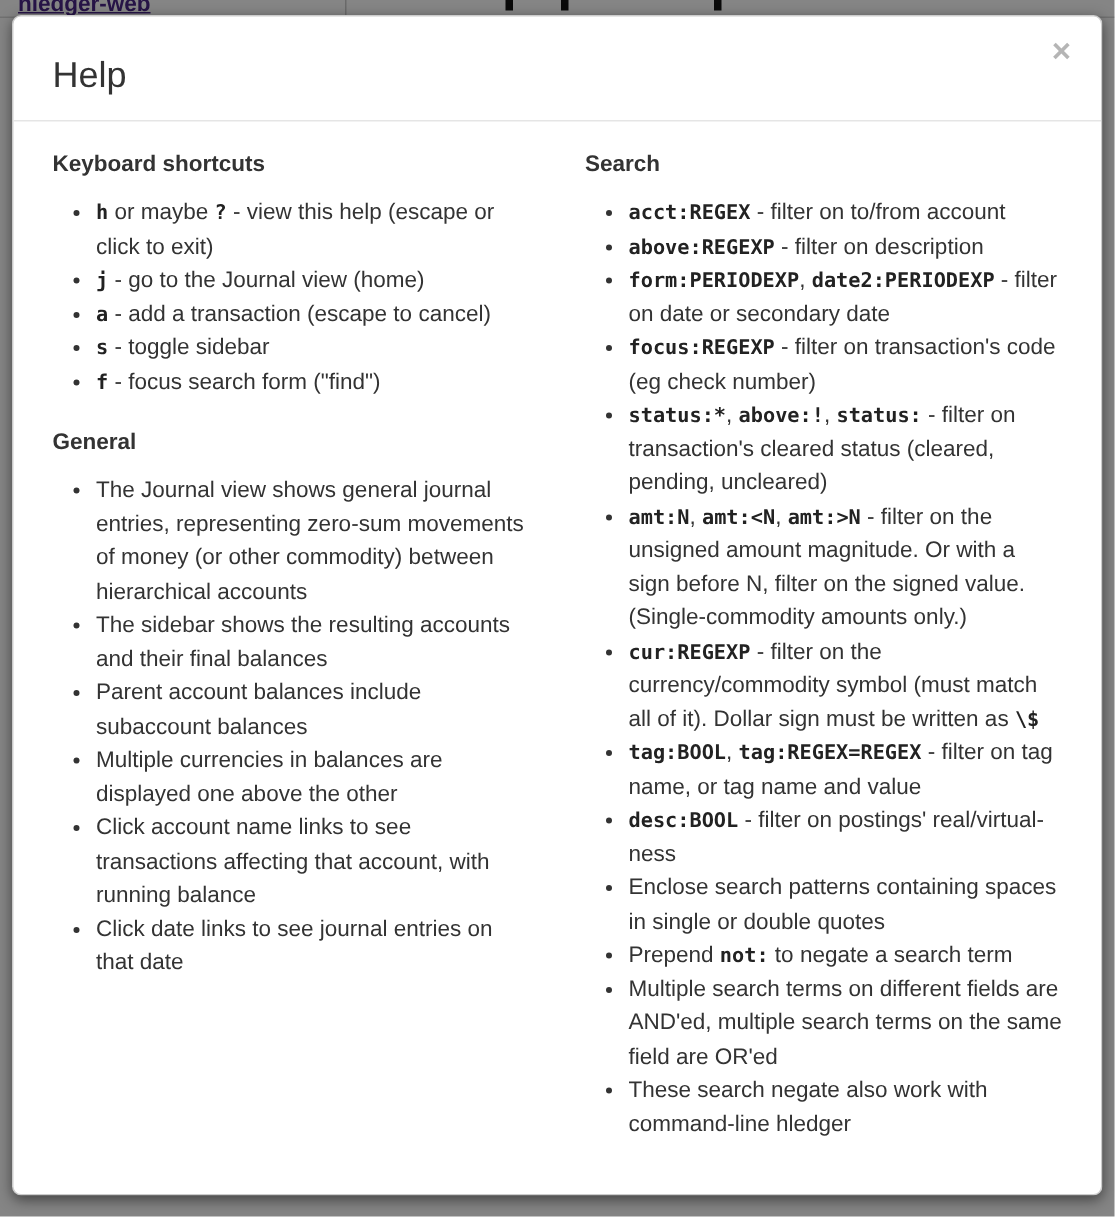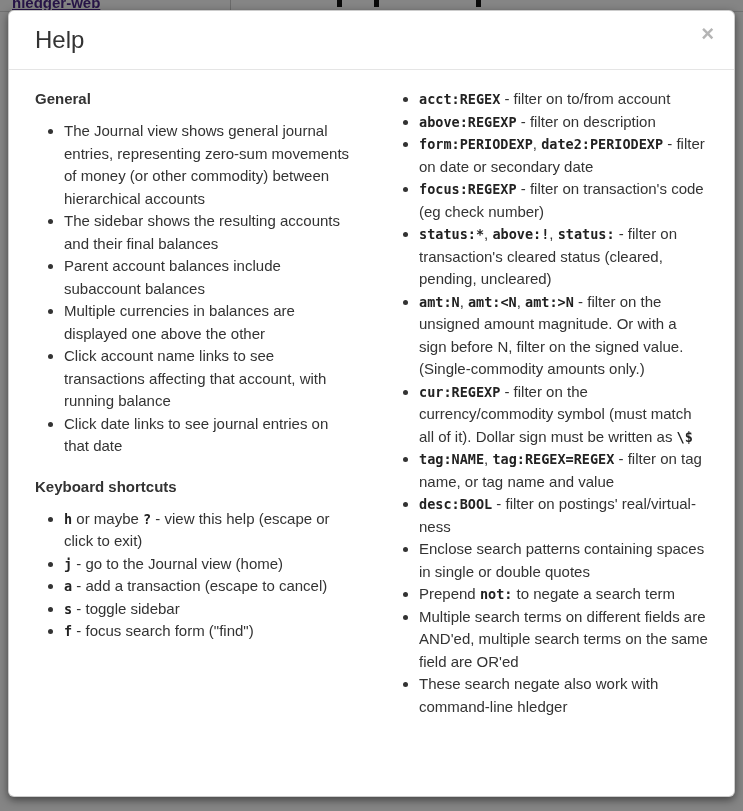--- a/index.html
+++ b/index.html
@@ -68,21 +68,21 @@
     height: 787px;
     background: #ffffff;
     border: 1px solid rgba(0, 0, 0, 0.2);
     border-radius: 6px;
     box-shadow: 0 3px 9px rgba(0, 0, 0, 0.5);
     box-sizing: border-box;
     overflow: hidden;
   }
   .modal-header {
     position: relative;
-    padding: 14px 26px 14px 26px;
+    padding: 25px 26px 14px 26px;
     border-bottom: 1px solid #e5e5e5;
   }
   .modal-title {
     margin: 0;
     font-size: 24px;
     font-weight: normal;
     line-height: 30px;
     color: #333333;
   }
   .close-button {
@@ -150,53 +150,54 @@
 
 <div class="backdrop"></div>
 
 <div class="modal">
   <div class="modal-header">
     <h4 class="modal-title">Help</h4>
     <button class="close-button">×</button>
   </div>
   <div class="modal-body">
     <div class="column">
+      <section>
+        <h3 class="section-heading">Keyboard shortcuts</h3>
+        <ul class="help-list">
+            <li><code>h</code> or maybe <code>?</code> - view this help (escape or click to exit)</li>
+            <li><code>j</code> - go to the Journal view (home)</li>
+            <li><code>a</code> - add a transaction (escape to cancel)</li>
+            <li><code>s</code> - toggle sidebar</li>
+            <li><code>f</code> - focus search form ("find")</li>
+          </ul>
+      </section>
       <section>
         <h3 class="section-heading">General</h3>
         <ul class="help-list">
             <li>The Journal view shows general journal entries, representing zero-sum movements of money (or other commodity) between hierarchical accounts</li>
             <li>The sidebar shows the resulting accounts and their final balances</li>
             <li>Parent account balances include subaccount balances</li>
             <li>Multiple currencies in balances are displayed one above the other</li>
             <li>Click account name links to see transactions affecting that account, with running balance</li>
             <li>Click date links to see journal entries on that date</li>
           </ul>
       </section>
-      <section>
-        <h3 class="section-heading">Keyboard shortcuts</h3>
-        <ul class="help-list">
-            <li><code>h</code> or maybe <code>?</code> - view this help (escape or click to exit)</li>
-            <li><code>j</code> - go to the Journal view (home)</li>
-            <li><code>a</code> - add a transaction (escape to cancel)</li>
-            <li><code>s</code> - toggle sidebar</li>
-            <li><code>f</code> - focus search form ("find")</li>
-          </ul>
-      </section>
     </div>
     <div class="column">
       <section>
+        <h3 class="section-heading">Search</h3>
         <ul class="help-list">
             <li><code>acct:REGEX</code> - filter on to/from account</li>
             <li><code>above:REGEXP</code> - filter on description</li>
             <li><code>form:PERIODEXP</code>, <code>date2:PERIODEXP</code> - filter on date or secondary date</li>
             <li><code>focus:REGEXP</code> - filter on transaction's code (eg check number)</li>
             <li><code>status:*</code>, <code>above:!</code>, <code>status:</code> - filter on transaction's cleared status (cleared, pending, uncleared)</li>
             <li><code>amt:N</code>, <code>amt:&lt;N</code>, <code>amt:&gt;N</code> - filter on the unsigned amount magnitude. Or with a sign before N, filter on the signed value. (Single-commodity amounts only.)</li>
             <li><code>cur:REGEXP</code> - filter on the currency/commodity symbol (must match all of it). Dollar sign must be written as <code>\$</code></li>
-            <li><code>tag:NAME</code>, <code>tag:REGEX=REGEX</code> - filter on tag name, or tag name and value</li>
+            <li><code>tag:BOOL</code>, <code>tag:REGEX=REGEX</code> - filter on tag name, or tag name and value</li>
             <li><code>desc:BOOL</code> - filter on postings' real/virtual-ness</li>
             <li>Enclose search patterns containing spaces in single or double quotes</li>
             <li>Prepend <code>not:</code> to negate a search term</li>
             <li>Multiple search terms on different fields are AND'ed, multiple search terms on the same field are OR'ed</li>
             <li>These search negate also work with command-line hledger</li>
           </ul>
       </section>
     </div>
   </div>
 </div>

